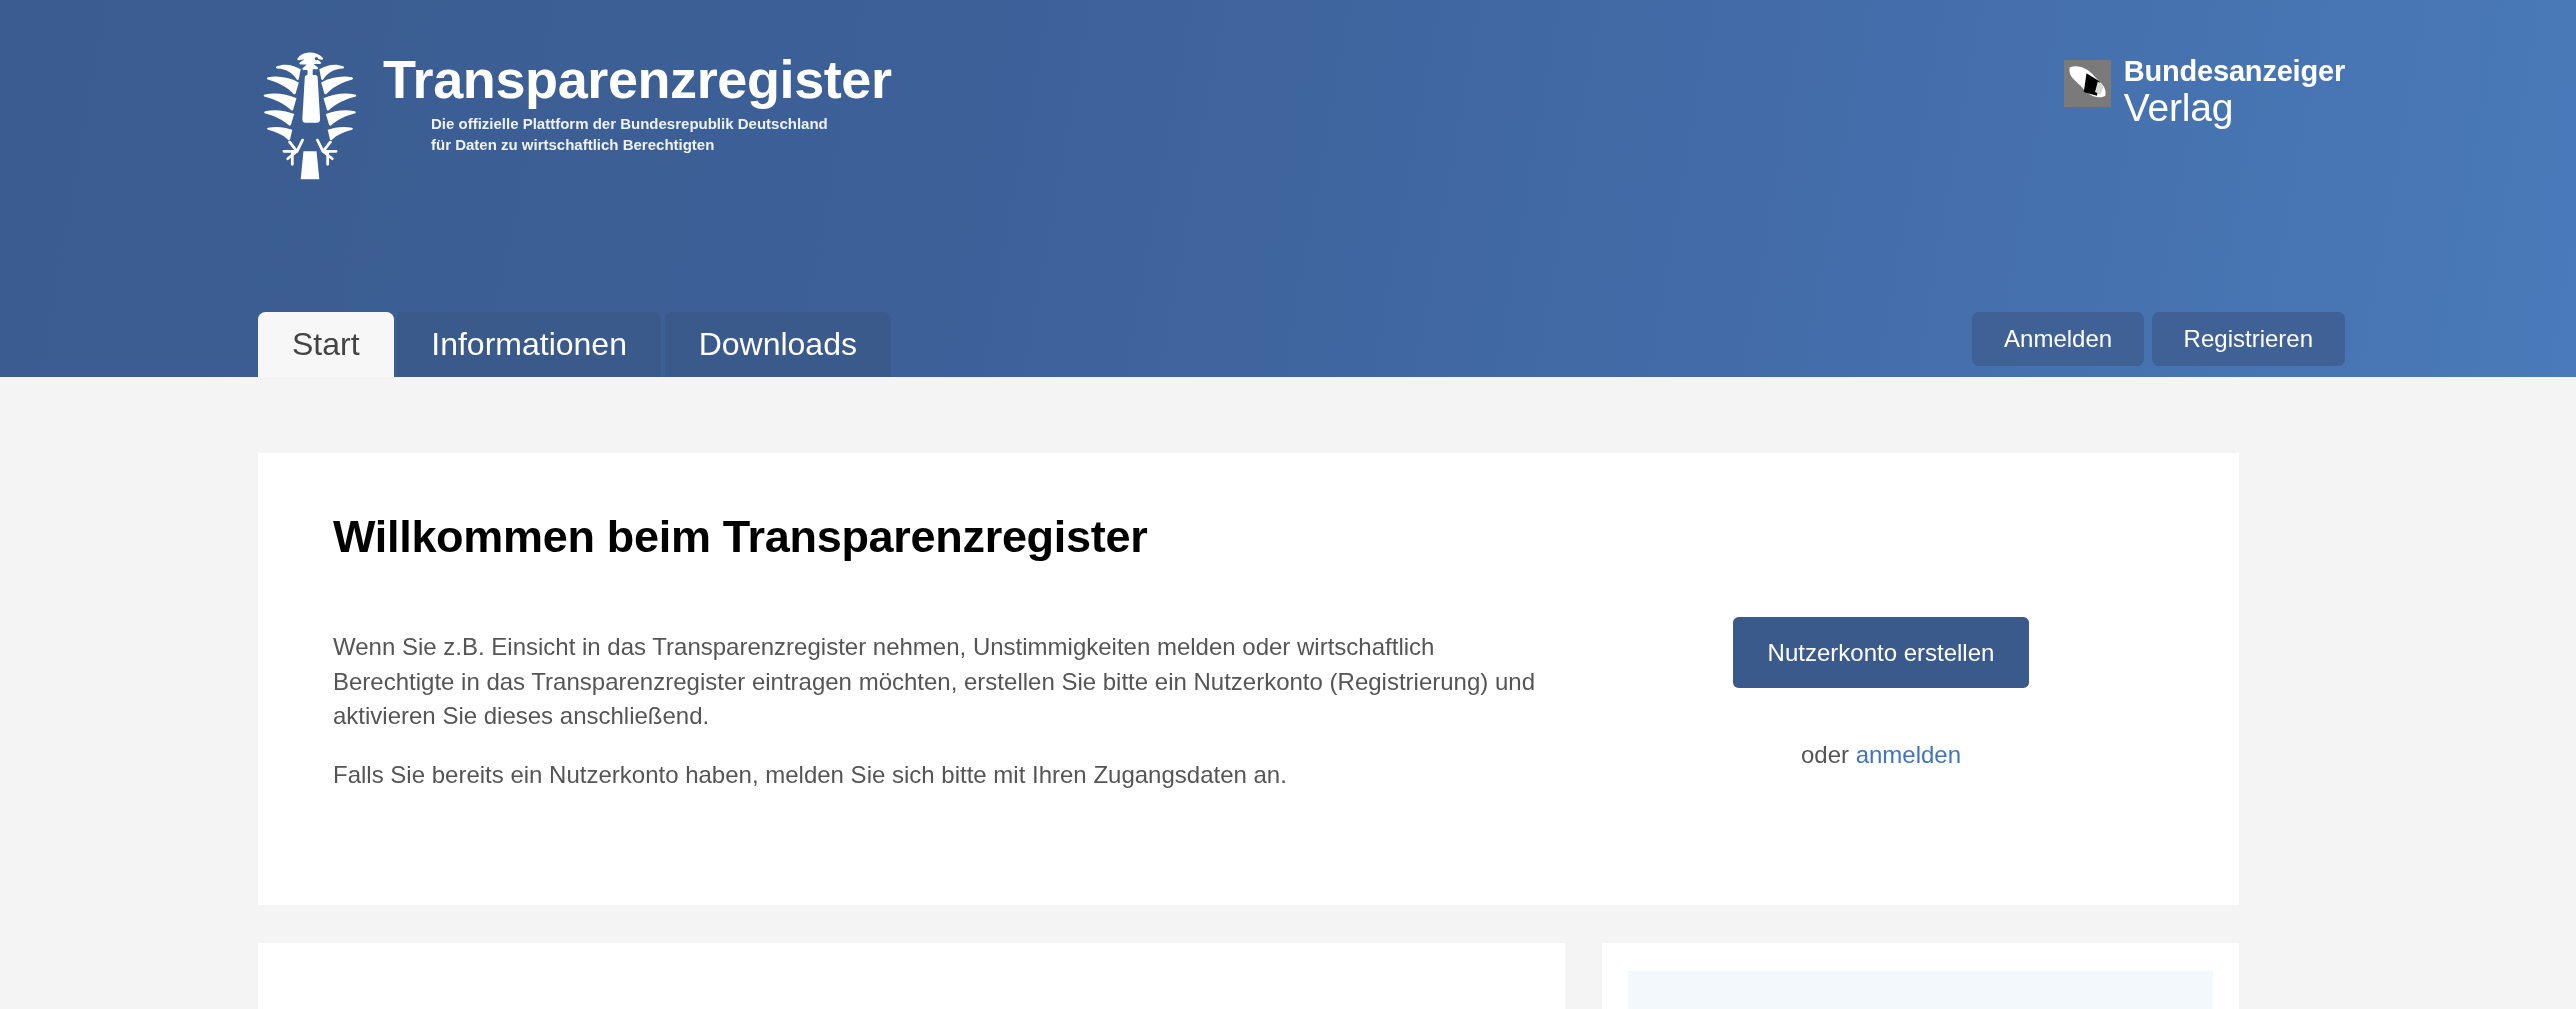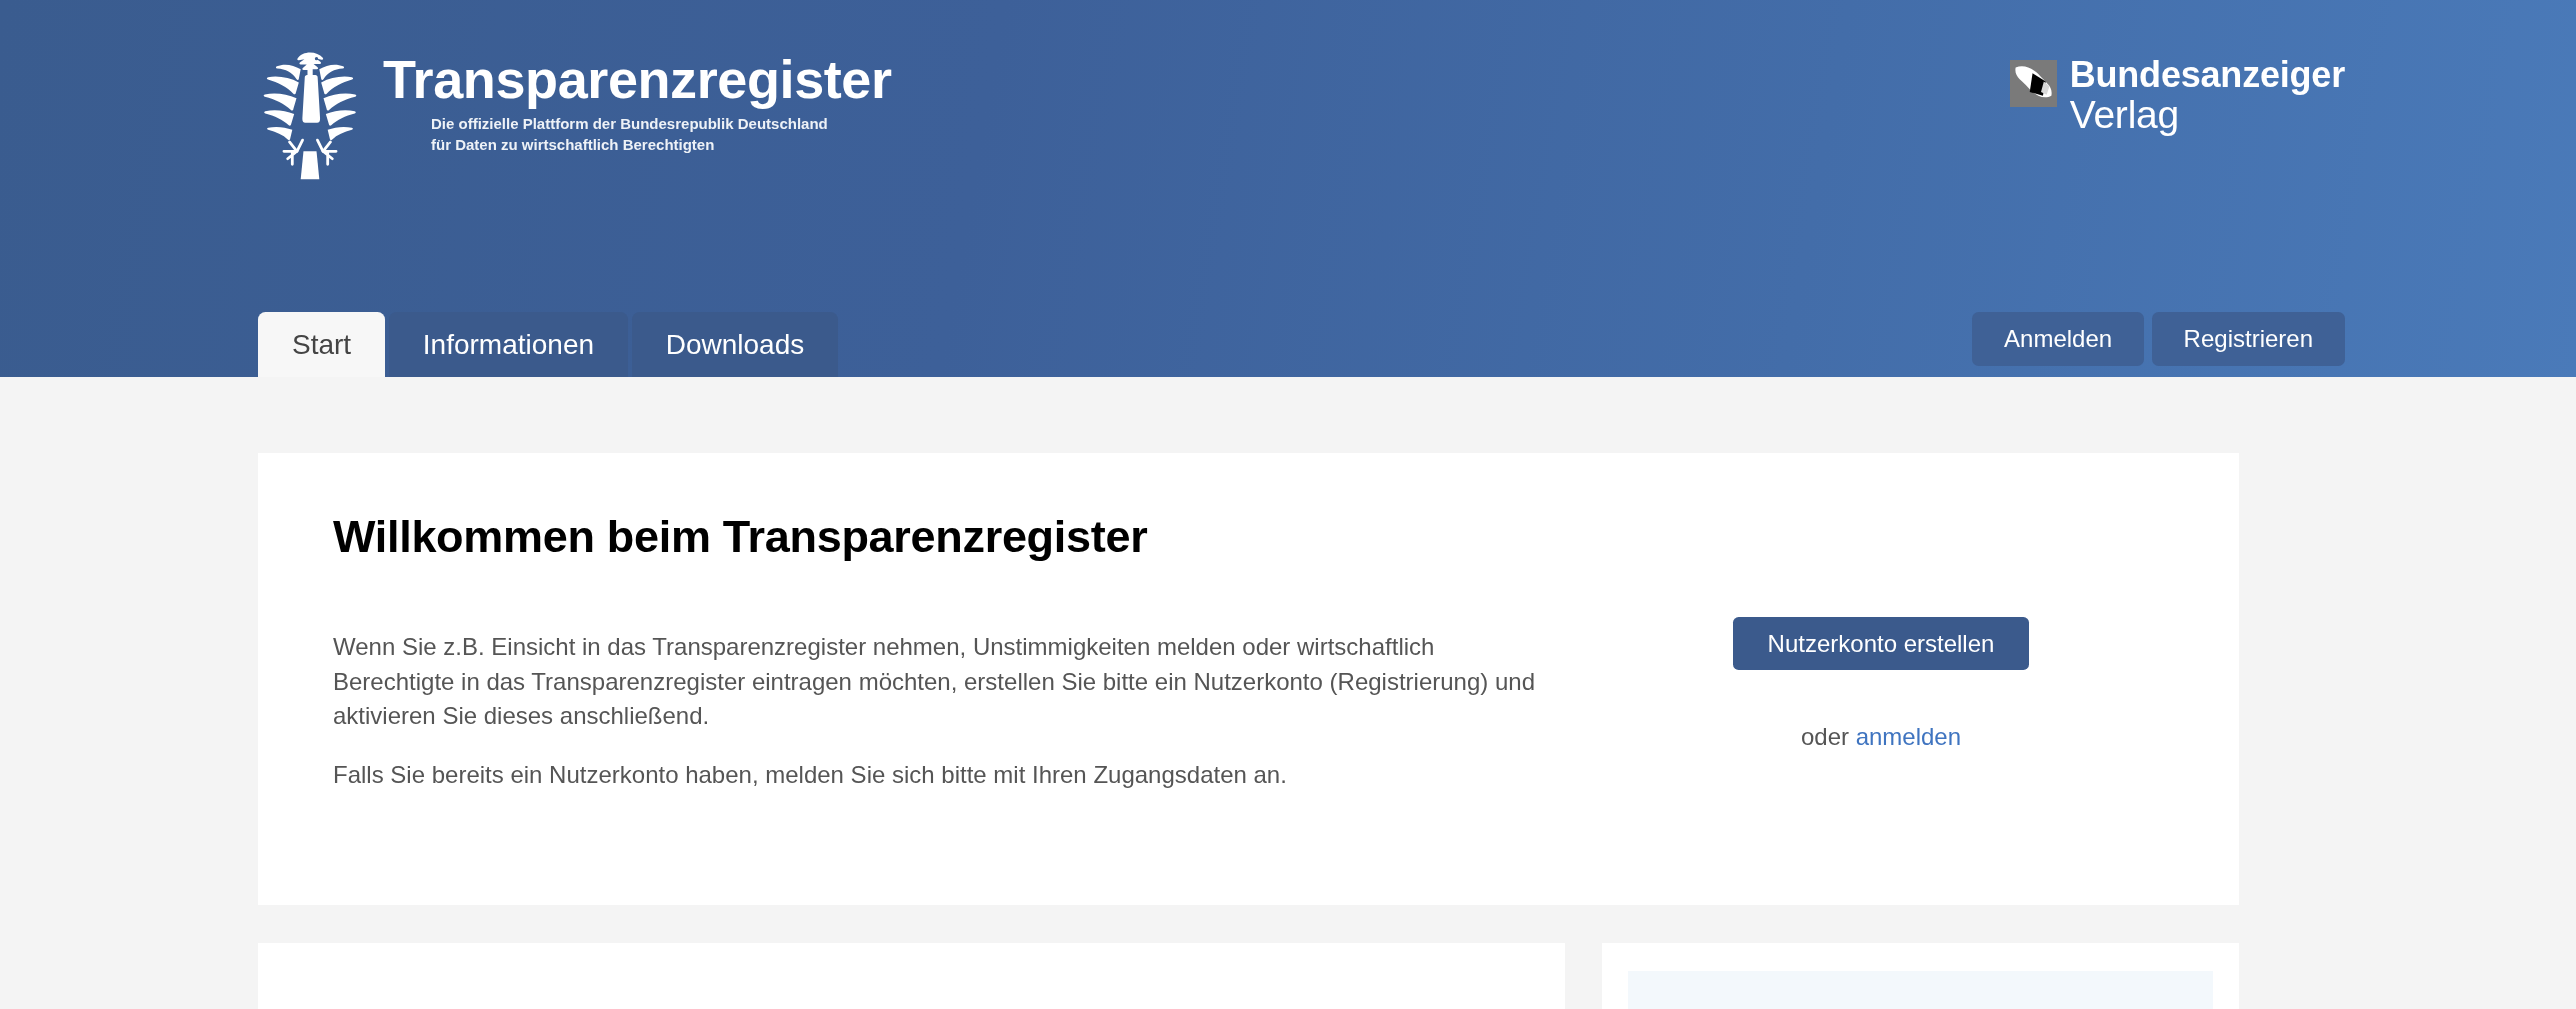--- a/index.html
+++ b/index.html
@@ -84,21 +84,21 @@
     flex: 0 0 auto;
     margin-top: 3.7px;
   }
   .bz-mark svg { display: block; width: 100%; height: 100%; }
   .bz-words {
     display: flex;
     flex-direction: column;
     line-height: 1.06;
   }
   .bz-line1 {
-    font-size: 36px;
+    font-size: 29px;
     font-weight: 700;
     color: #ffffff;
     letter-spacing: -0.2px;
     white-space: nowrap;
   }
   .bz-line2 {
     font-size: 39px;
     font-weight: 400;
     color: #ffffff;
     letter-spacing: -0.2px;
@@ -124,21 +124,21 @@
     height: 65px;
   }
 
   .tab {
     height: 65px;
     padding: 0 34px;
     display: flex;
     align-items: center;
     justify-content: center;
     border-radius: 7.5px 7.5px 0 0;
-    font-size: 28px;
+    font-size: 32px;
     color: #ffffff;
     background: #3b5a8c;
     white-space: nowrap;
     cursor: pointer;
     border: none;
     font-family: inherit;
   }
   .tab.active {
     background: #f7f7f7;
     color: #444444;
@@ -218,21 +218,21 @@
     width: 410px;
     display: flex;
     flex-direction: column;
     align-items: center;
   }
 
   .cta-button {
     display: inline-flex;
     align-items: center;
     justify-content: center;
-    height: 53px;
+    height: 71px;
     padding: 0 35px;
     border-radius: 5.6px;
     background: #3b5a8c;
     color: #ffffff;
     font-size: 24px;
     white-space: nowrap;
     cursor: pointer;
     border: none;
     font-family: inherit;
   }

